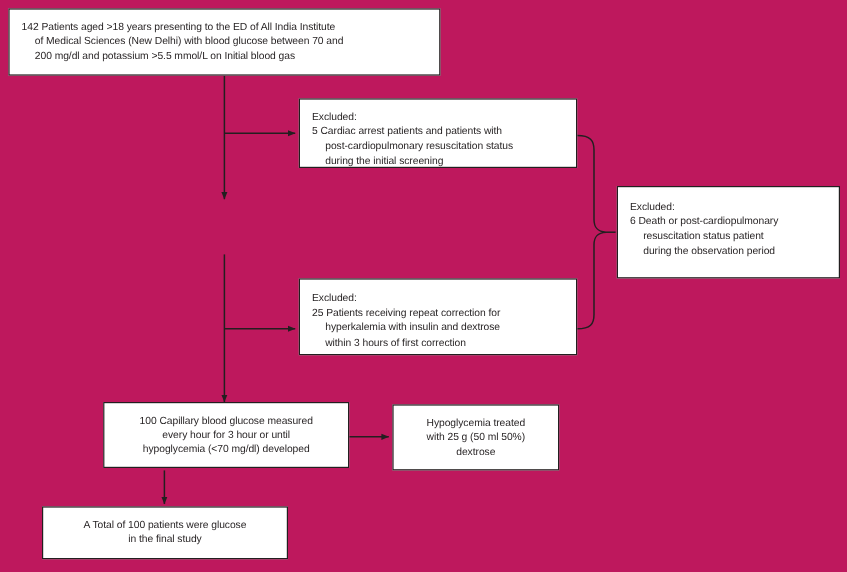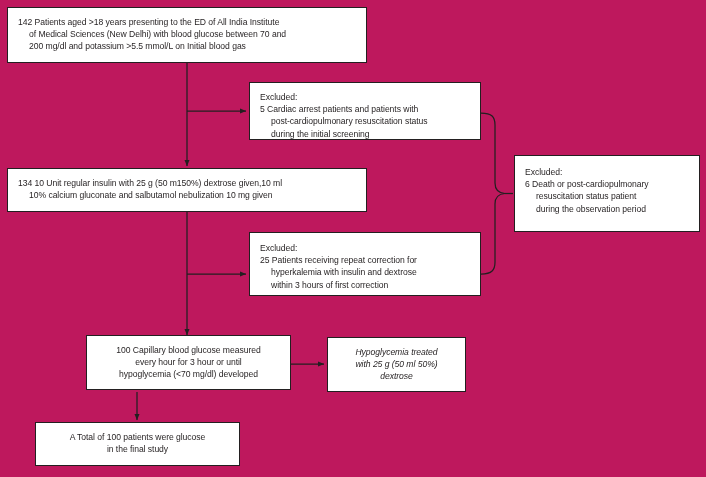--- a/index.html
+++ b/index.html
@@ -56,21 +56,20 @@
   }
   #node-monitored {
     left: 86px; top: 335px; width: 205px; height: 55px;
     padding: 8px 6px 0 6px;
     text-align: center;
   }
   #node-hypo-treated {
     left: 327px; top: 337px; width: 139px; height: 55px;
     padding: 8px 6px 0 6px;
     text-align: center;
-    font-style: italic;
   }
   #node-final {
     left: 35px; top: 422px; width: 205px; height: 44px;
     padding: 8px 6px 0 6px;
     text-align: center;
   }
   
   .hang {
     display: block;
     padding-left: 11px;
@@ -130,24 +129,20 @@
 200 mg/dl and potassium &gt;5.5 mmol/L on Initial blood gas</span>
   </div>
 
   <div class="node" id="node-excluded-screening">
     <span class="label-plain">Excluded:</span>
     <span class="hang">5 Cardiac arrest patients and patients with
 post-cardiopulmonary resuscitation status
 during the initial screening</span>
   </div>
 
-  <div class="node" id="node-treated">
-    <span class="hang">134 10 Unit regular insulin with 25 g (50 m150%) dextrose given,10 ml
-10% calcium gluconate and salbutamol nebulization 10 mg given</span>
-  </div>
 
   <div class="node" id="node-excluded-observation">
     <span class="label-plain">Excluded:</span>
     <span class="hang">6 Death or post-cardiopulmonary
 resuscitation status patient
 during the observation period</span>
   </div>
 
   <div class="node" id="node-excluded-repeat">
     <span class="label-plain">Excluded:</span>

